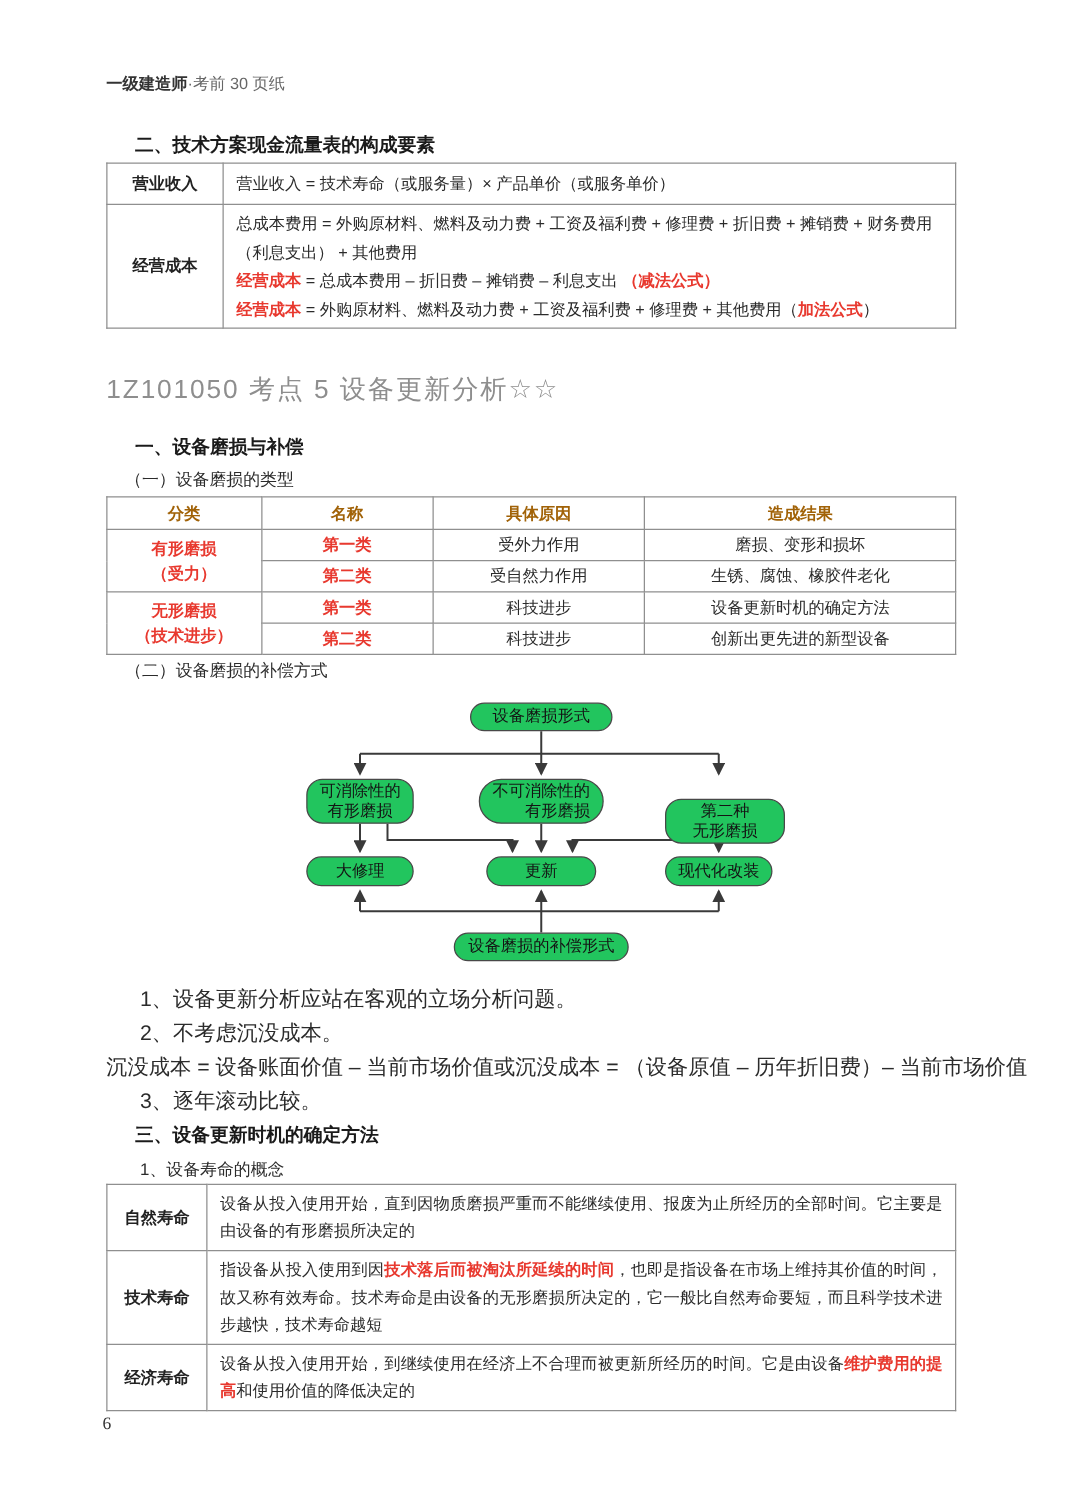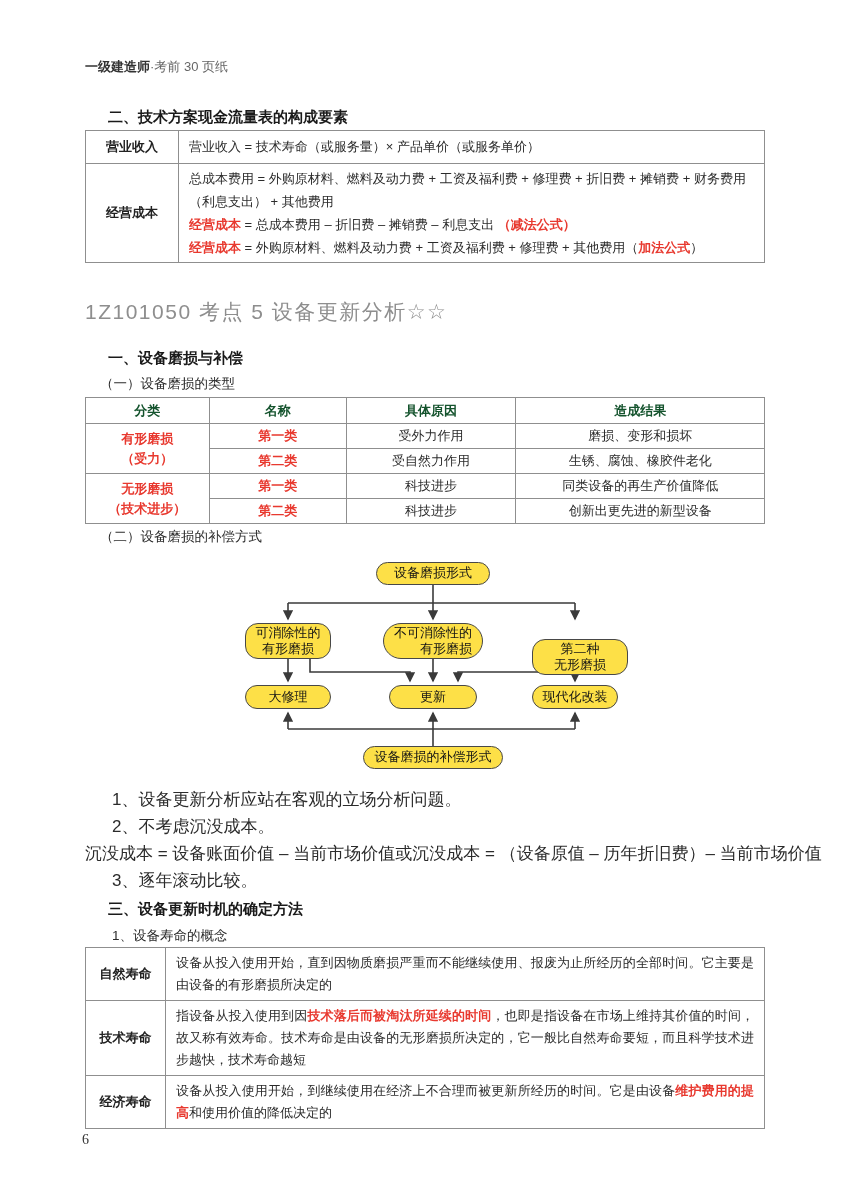--- a/index.html
+++ b/index.html
@@ -30,30 +30,30 @@
   .t-cash tr:first-child .content-cell .line { line-height:26px; }
 
   .red { color:#e8392f; }
   .b { font-weight:bold; }
 
   .doc-title { text-align:left; font-size:21px; color:#8e8e8e; font-weight:normal;
     letter-spacing:1.5px; line-height:30px; margin-bottom:22px; }
 
   
   .t-wear { margin-bottom:5px; }
-  .t-wear th { height:26px; font-weight:bold; color:#14532d; text-align:center; }
+  .t-wear th { height:26px; font-weight:bold; color:#a16207; text-align:center; }
   .t-wear td { height:25px; text-align:center; }
   .t-wear .cat { white-space:pre-line; line-height:20px; }
   .t-wear col.c1 { width:18.2%; } .t-wear col.c2 { width:20.2%; }
   .t-wear col.c3 { width:25.0%; } .t-wear col.c4 { width:36.6%; }
 
   
   .diagram { position:relative; width:680px; height:232px; margin-bottom:10px; }
   .diagram svg { position:absolute; inset:0; }
-  .node { position:absolute; background:#fde047; border:1.8px solid #484848; border-radius:12px;
+  .node { position:absolute; background:#22c55e; border:1.8px solid #484848; border-radius:12px;
     display:flex; align-items:center; justify-content:center; text-align:center;
     font-size:13px; color:#141414; line-height:16.5px; white-space:pre-line; z-index:2; }
 
   .para { font-size:17px; line-height:16px; margin:0 0 11px 27px; }
   .para.noindent { margin-left:0; white-space:nowrap; }
 
   .h2.mt { margin-bottom:10px; }
   .subhead.tight { margin-left:27px; margin-bottom:3px; }
 
   
@@ -125,21 +125,21 @@
         <tr>
           <td class="red b">第二类</td>
           <td>受自然力作用</td>
           <td>生锈、腐蚀、橡胶件老化</td>
         </tr>
         <tr>
           <td class="cat red b" rowspan="2">无形磨损
 （技术进步）</td>
           <td class="red b">第一类</td>
           <td>科技进步</td>
-          <td>同类设备的再生产价值降低</td>
+          <td>设备更新时机的确定方法</td>
         </tr>
         <tr>
           <td class="red b">第二类</td>
           <td>科技进步</td>
           <td>创新出更先进的新型设备</td>
         </tr>
       </tbody>
   </table>
 
   <div class="subhead">（二）设备磨损的补偿方式</div>

